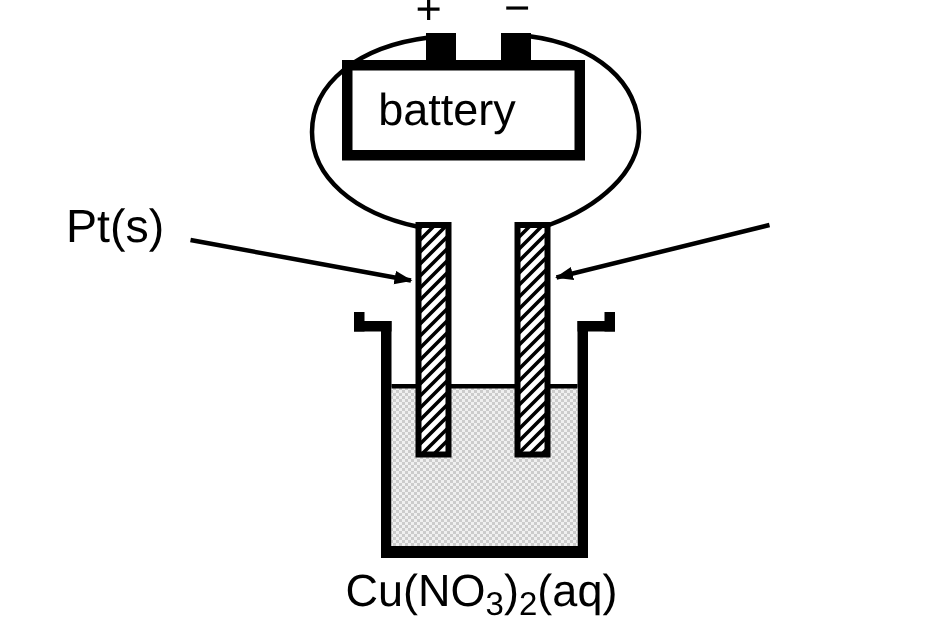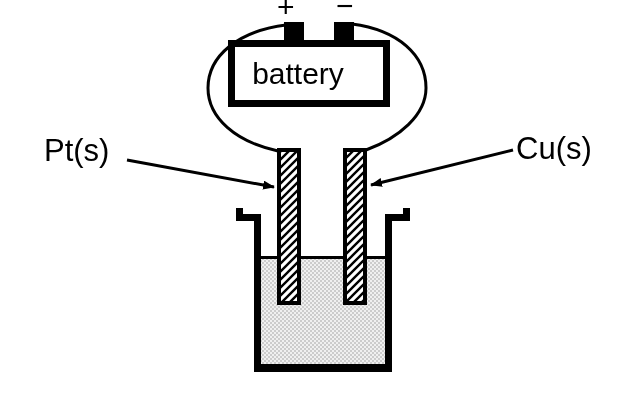--- a/index.html
+++ b/index.html
@@ -96,16 +96,18 @@
     <rect x="279" y="150" width="20" height="153" fill="url(#hatch)" stroke="#000000" stroke-width="4"></rect>
     <rect x="345" y="150" width="20" height="153" fill="url(#hatch)" stroke="#000000" stroke-width="4"></rect>
   </svg>
 
   <div class="lbl lbl-sign plus">+</div>
   <div class="lbl lbl-sign minus">−</div>
 
   <div class="lbl lbl-battery">battery</div>
 
   <div class="lbl lbl-pt">Pt(s)</div>
-  <div class="lbl lbl-cu">Cu(s)</div>
 
+  <div class="lbl lbl-formula">
+    <span>Cu(NO</span><span class="sub">3</span><span>)</span><span class="sub">2</span><span>(aq)</span>
+  </div>
 
 </div>
 
 </body></html>

